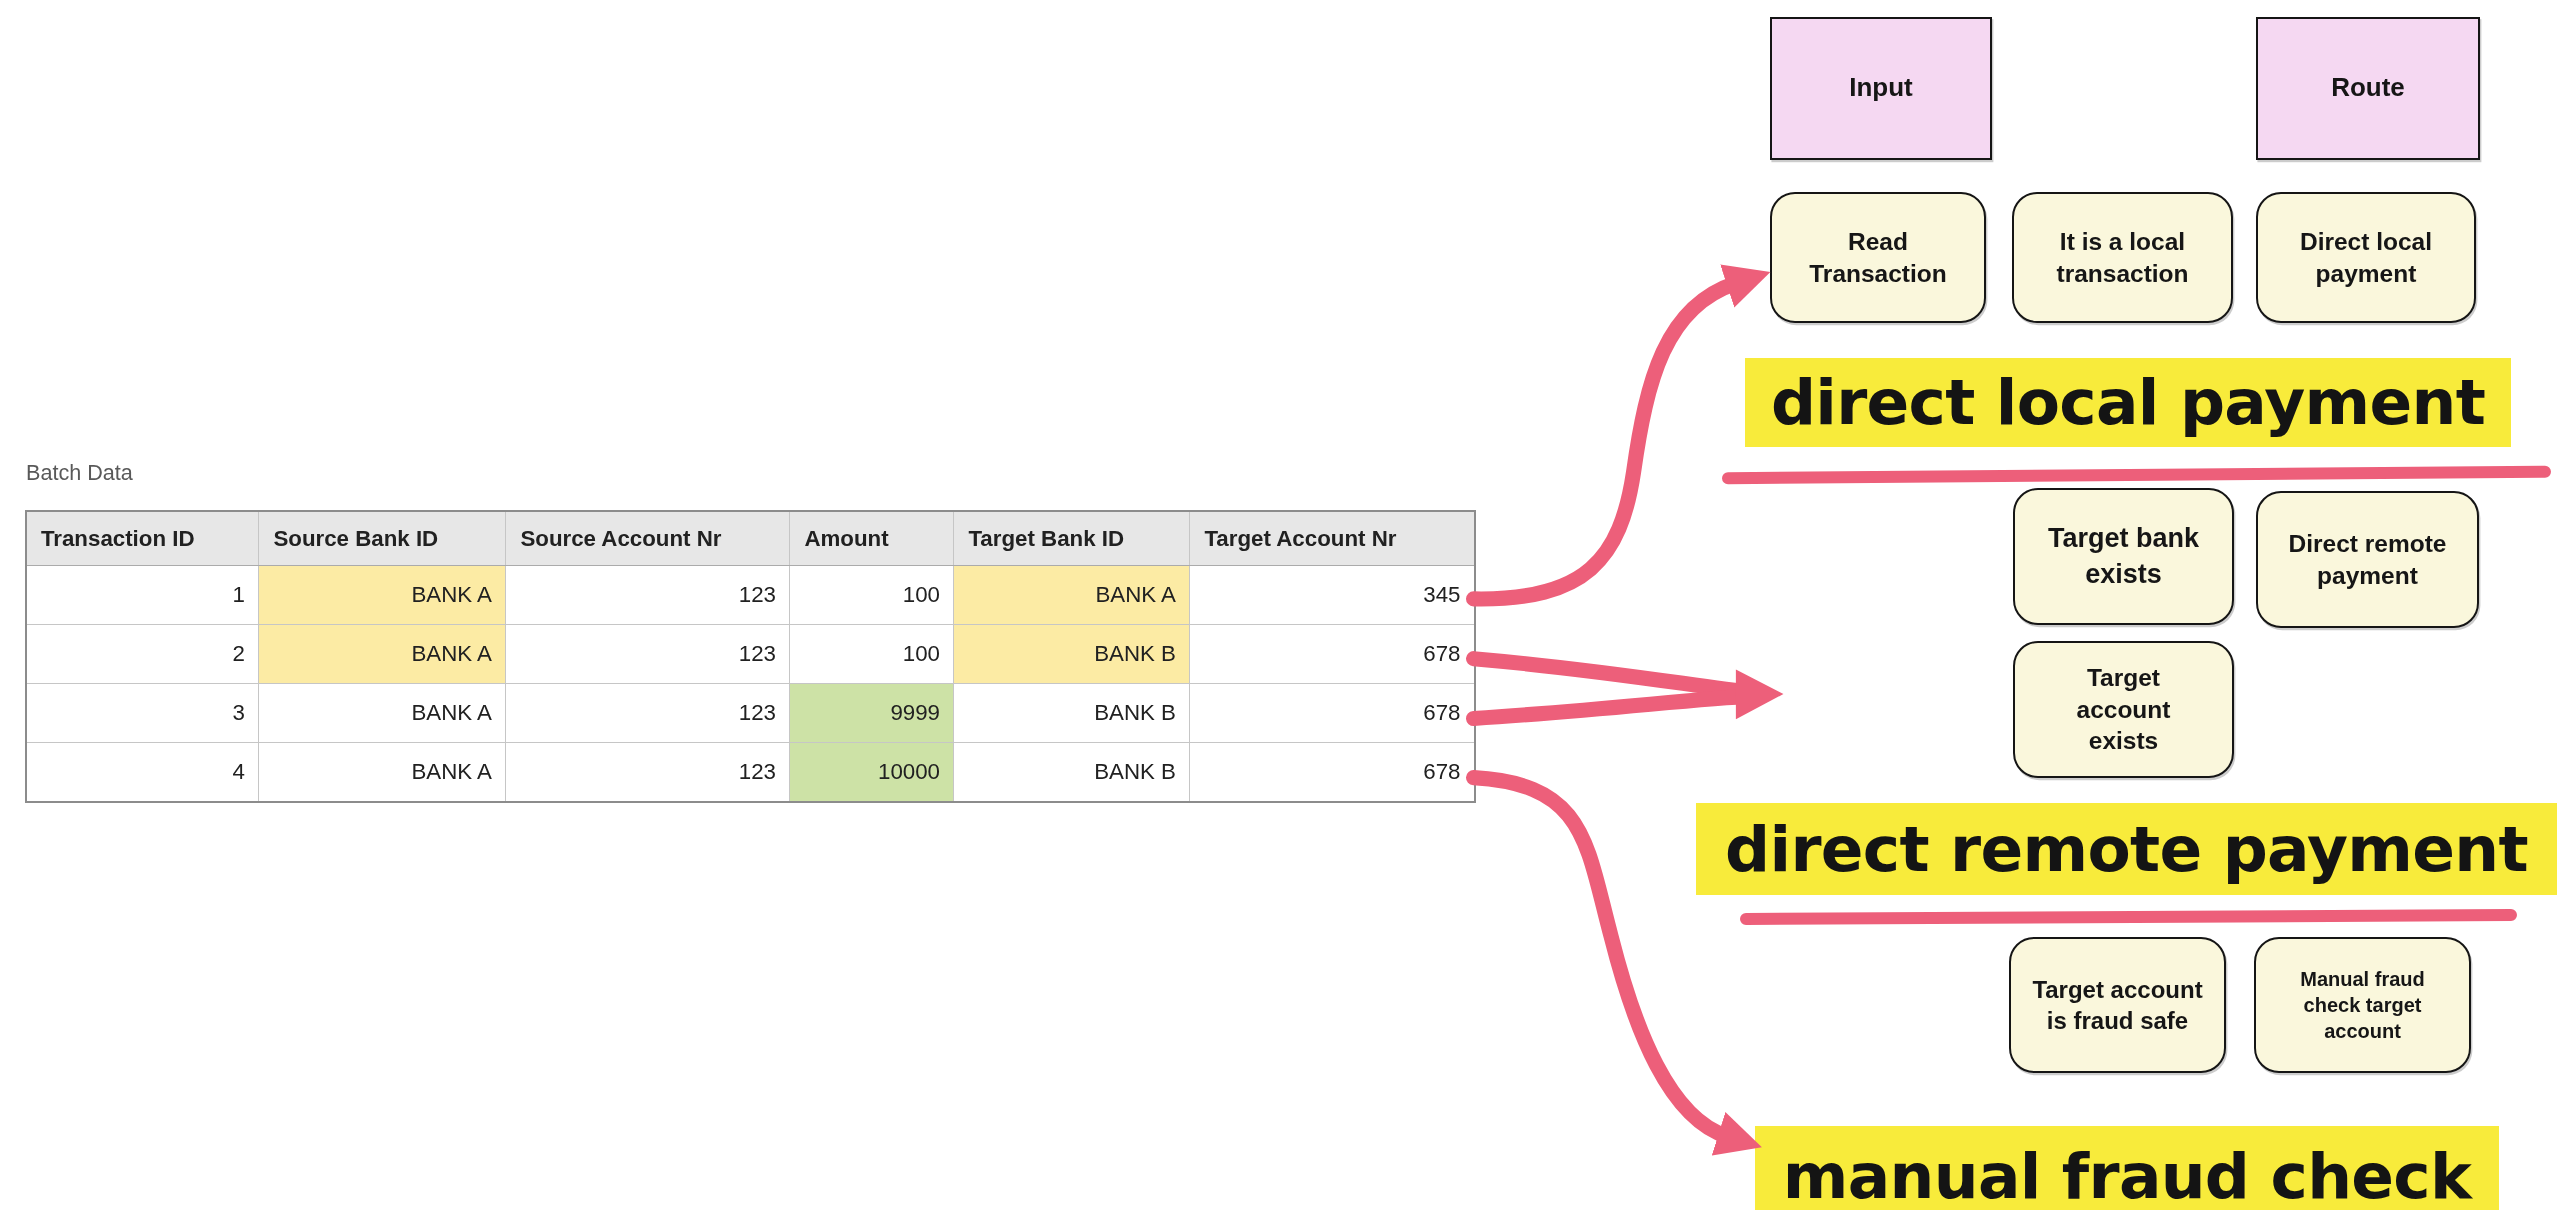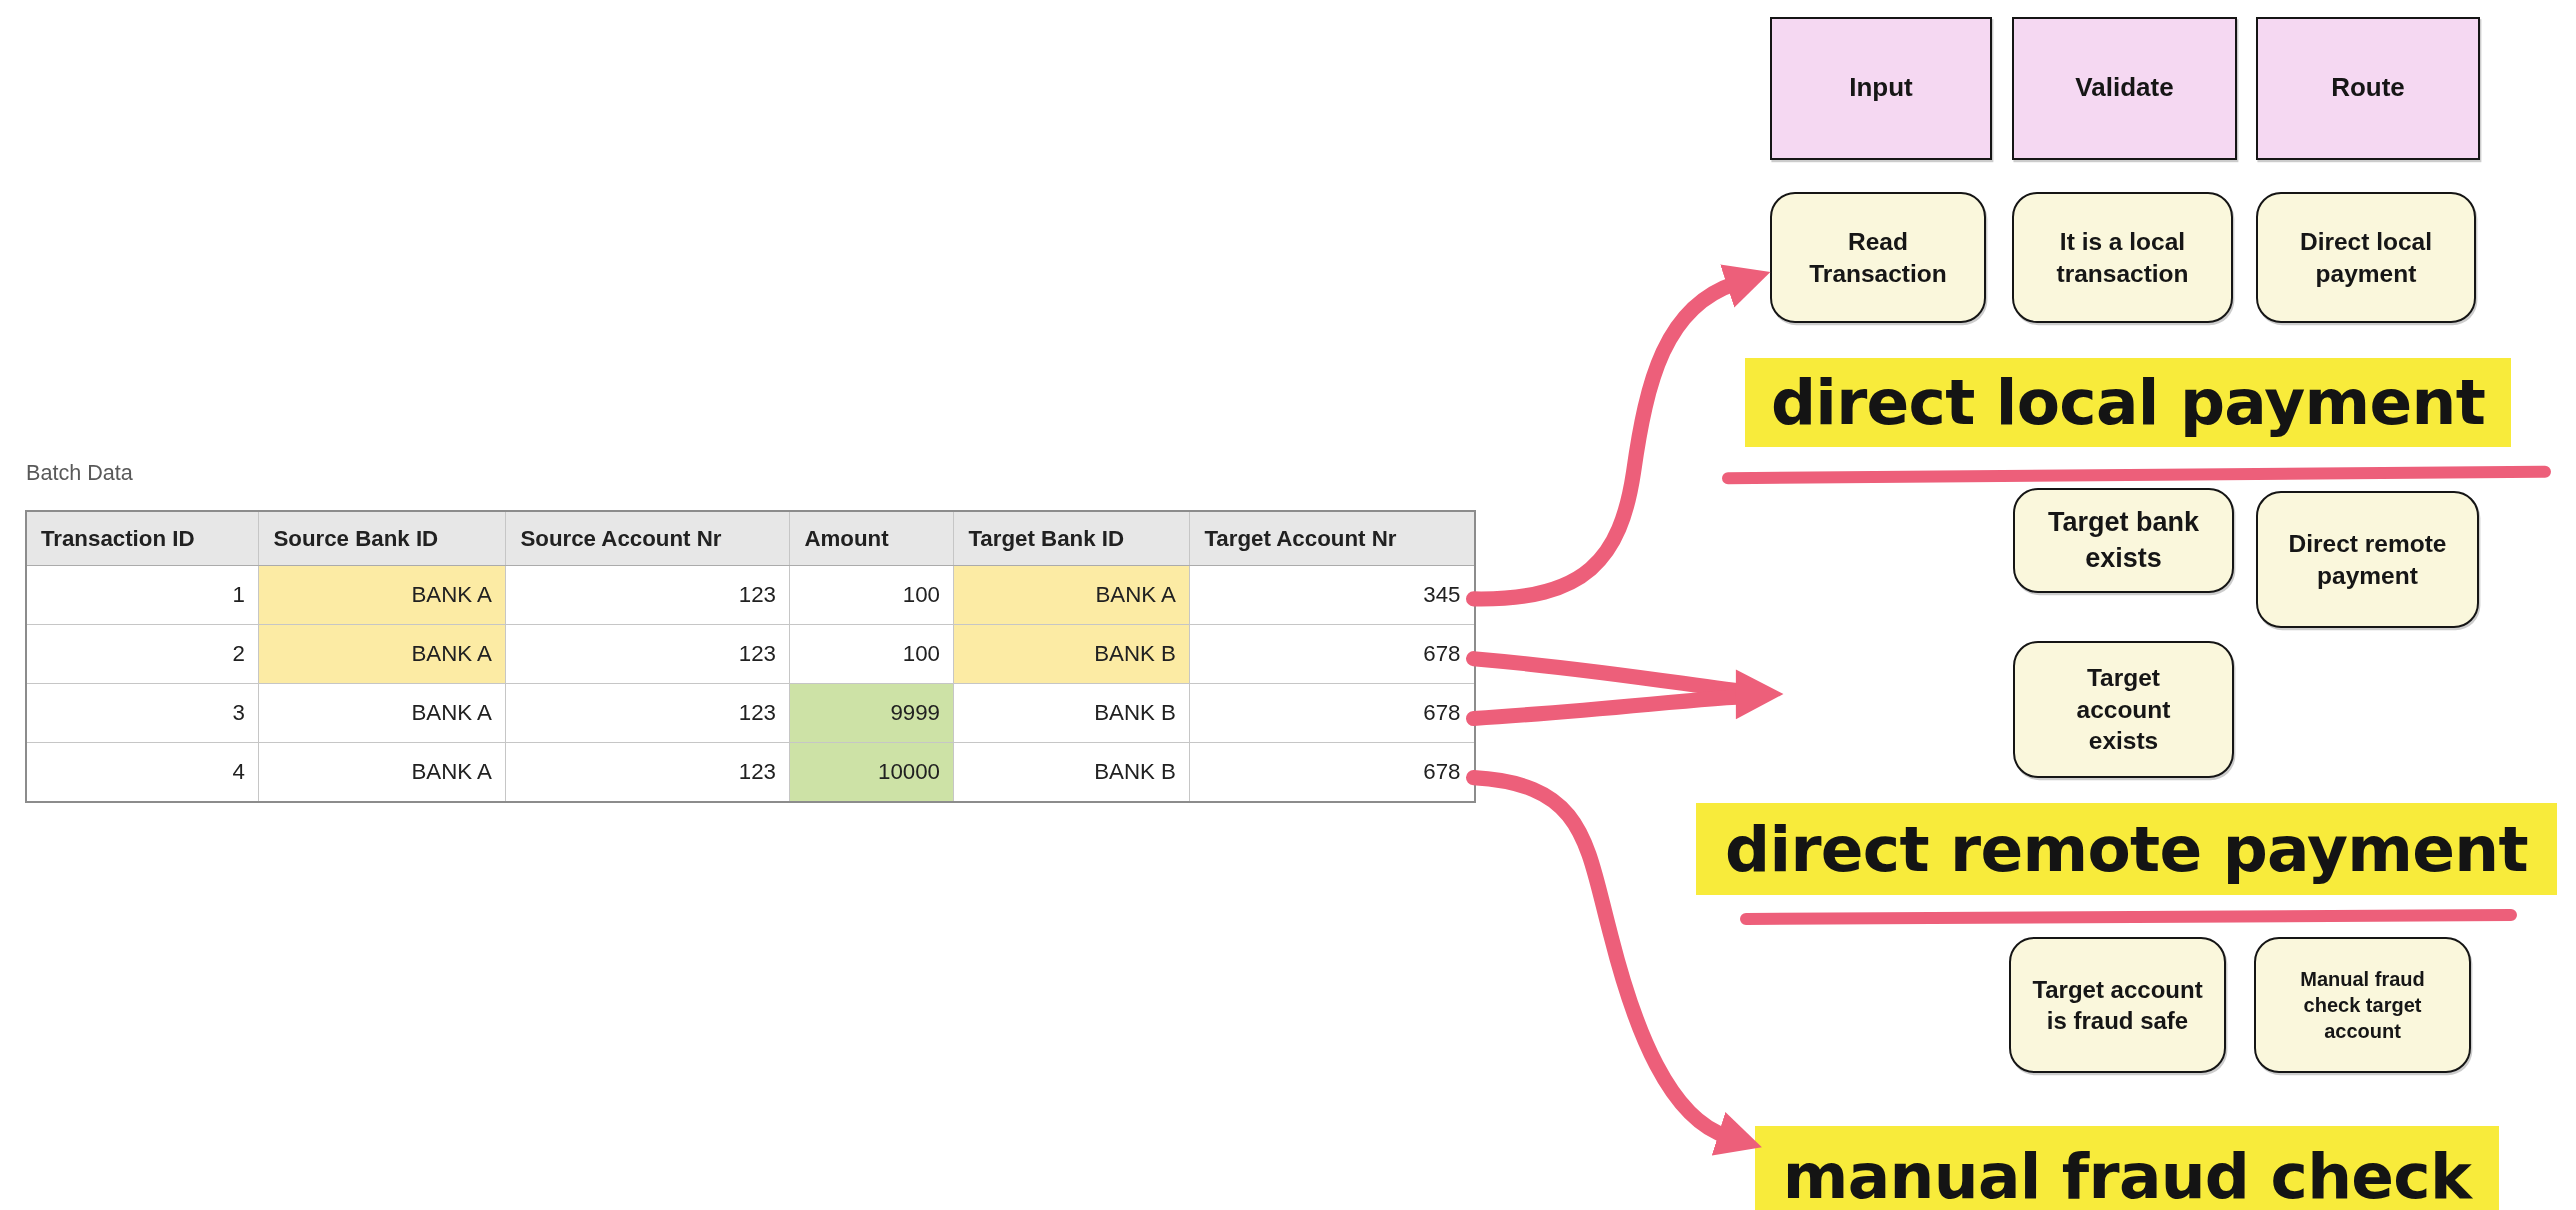--- a/index.html
+++ b/index.html
@@ -109,31 +109,30 @@
           <td>BANK A</td>
           <td>123</td>
           <td class="hl-green">10000</td>
           <td>BANK B</td>
           <td>678</td>
         </tr>
       </tbody>
   </table>
 
   <div class="fbox stage" style="left:1770px;top:16.6px;width:218px;height:139px;">Input</div>
-  <div class="fbox stage" style="left:2012px;top:16.6px;width:221px;height:139px;">Validate</div>
   <div class="fbox stage" style="left:2256px;top:16.6px;width:220px;height:139px;">Route</div>
 
   <div class="fbox step" style="left:1770px;top:192px;width:216px;height:131px;">Read Transaction</div>
   <div class="fbox step" style="left:2012px;top:192px;width:221px;height:131px;">It is a local transaction</div>
   <div class="fbox step" style="left:2256px;top:192px;width:220px;height:131px;">Direct local payment</div>
 
   <div class="outcome" style="left:1745px;top:358px;width:766px;height:89px;">direct local payment</div>
   <div class="underline" style="left:1722px;top:469px;width:829px;transform:rotate(-0.45deg);"></div>
 
-  <div class="fbox step" style="left:2013px;top:488px;width:221px;height:105px;font-size:27px;padding:0 21.6px;">Target bank exists</div>
+  <div class="fbox step" style="left:2013px;top:488px;width:221px;height:137px;font-size:27px;padding:0 21.6px;">Target bank exists</div>
   <div class="fbox step" style="left:2256px;top:491px;width:223px;height:137px;padding:0 20px;">Direct remote payment</div>
   <div class="fbox step" style="left:2013px;top:641px;width:221px;height:137px;padding:0 43px;">Target account exists</div>
 
   <div class="outcome" style="left:1696px;top:803px;width:861px;height:92px;">direct remote payment</div>
   <div class="underline" style="left:1740px;top:911px;width:777px;transform:rotate(-0.3deg);"></div>
 
   <div class="fbox step" style="left:2009px;top:937px;width:217px;height:136px;font-size:24px;padding:0 20px;">Target account is fraud safe</div>
   <div class="fbox step" style="left:2254px;top:937px;width:217px;height:136px;font-size:20px;padding:0 19px;">Manual fraud check target account</div>
 
   <div class="outcome" style="left:1755px;top:1126px;width:744px;height:100px;">manual fraud check</div>

